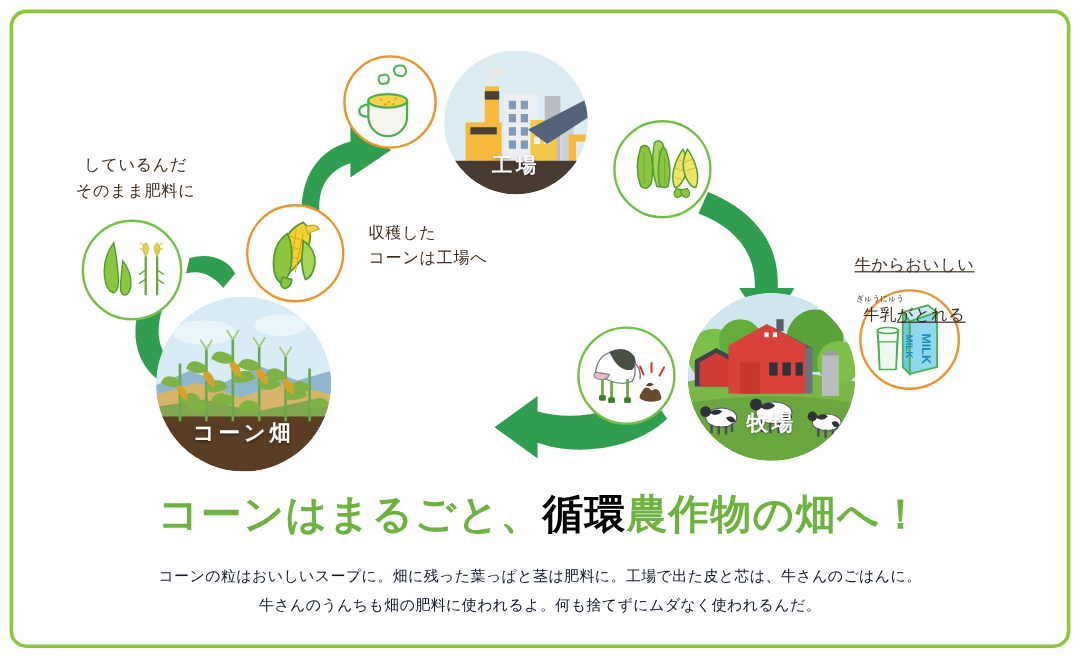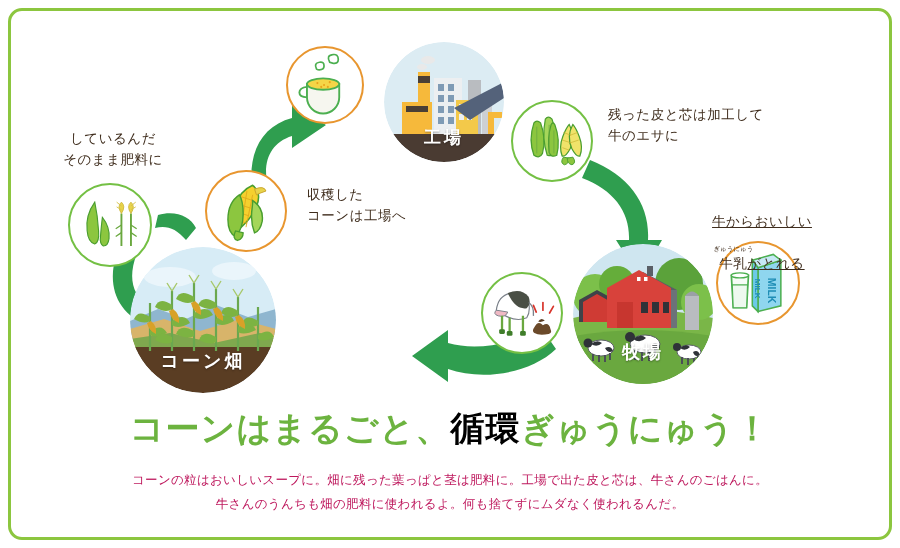--- a/index.html
+++ b/index.html
@@ -48,21 +48,21 @@
 
   
   #headline{
     position:absolute;left:0;top:406px;width:900px;text-align:center;
     font-size:34px;font-weight:900;letter-spacing:1px;
     color:#6cb33f;white-space:nowrap;
   }
   #headline .hl-accent{color:#000000;}
   #body-copy{
     position:absolute;left:0;top:468px;width:900px;text-align:center;
-    color:#be185d;font-size:12.5px;line-height:1.95;letter-spacing:.3px;
+    color:#0f172a;font-size:12.5px;line-height:1.95;letter-spacing:.3px;
     white-space:pre-line;
   }
 </style>
 </head>
 <body>
 
 <div id="frame"></div>
 
 <div class="stage">
 
@@ -78,21 +78,21 @@
 
     <path d="M158,215 C175,210 190,216 196,228 L186,240 C176,228 166,225 155,228 Z" fill="#2f9e4f"></path>
 
     <path d="M590,160 C630,176 650,205 648,240 L662,240 L640,278 L616,240 L629,240
              C630,212 614,190 582,178 Z" fill="#2f9e4f"></path>
 
     <path d="M556,349 C530,374 482,381 448,369 L448,382 L412,356 L448,330 L448,343
              C476,351 514,345 540,326 Z" fill="#2f9e4f"></path>
   </svg>
 
-  <div class="circ photo-circ" style="left:384px;top:42px;width:120px;height:120px;">
+  <div class="circ photo-circ" style="left:370px;top:42px;width:120px;height:120px;">
     <svg viewBox="0 0 120 120">
       <defs>
           <clipPath id="cf">
             <circle cx="60" cy="60" r="60"></circle>
           </clipPath>
         </defs>
       <g clip-path="url(#cf)">
         <rect width="120" height="120" fill="#dcecf3"></rect>
 
         <ellipse cx="44" cy="18" rx="7" ry="4" fill="#e9e9e9"></ellipse>
@@ -381,27 +381,25 @@
     </svg>
   </div>
 
 
   <div class="cap c" style="left:40px;top:128px;width:146px;">しているんだ
 そのまま肥料に</div>
 
   <div class="cap l" style="left:307px;top:184px;width:160px;">収穫した
 コーンは工場へ</div>
 
-  <div class="cap l" style="left:608px;top:104px;width:210px;">残った皮と芯は加工して
-牛のエサに</div>
 
   <div class="cap c" style="left:694px;top:190px;width:136px;text-decoration:underline;">
     <span>牛からおいしい</span><br>
     <span class="ruby-wrap"><span class="ruby">ぎゅうにゅう</span><span>牛乳</span></span><span>がとれる</span>
   </div>
 
 
-  <div id="headline"><span>コーンはまるごと、</span><span class="hl-accent">循環</span><span>ぎゅうにゅう！</span></div>
+  <div id="headline"><span>コーンはまるごと、</span><span class="hl-accent">循環</span><span>農作物の畑へ！</span></div>
 
   <div id="body-copy">コーンの粒はおいしいスープに。畑に残った葉っぱと茎は肥料に。工場で出た皮と芯は、牛さんのごはんに。
 牛さんのうんちも畑の肥料に使われるよ。何も捨てずにムダなく使われるんだ。</div>
 
 </div>
 
 </body></html>

